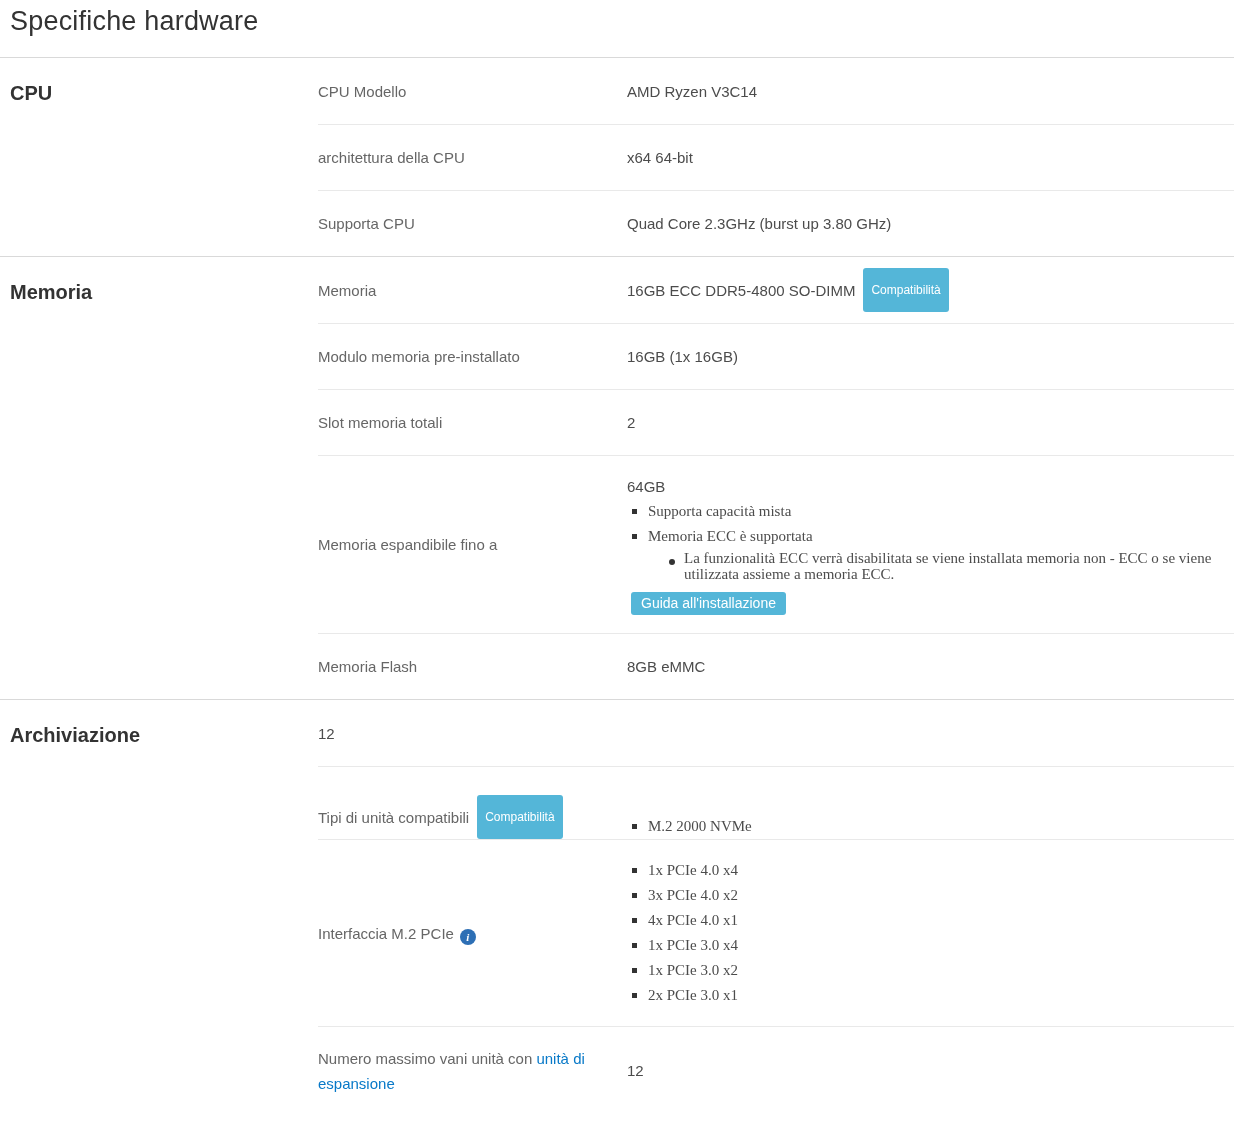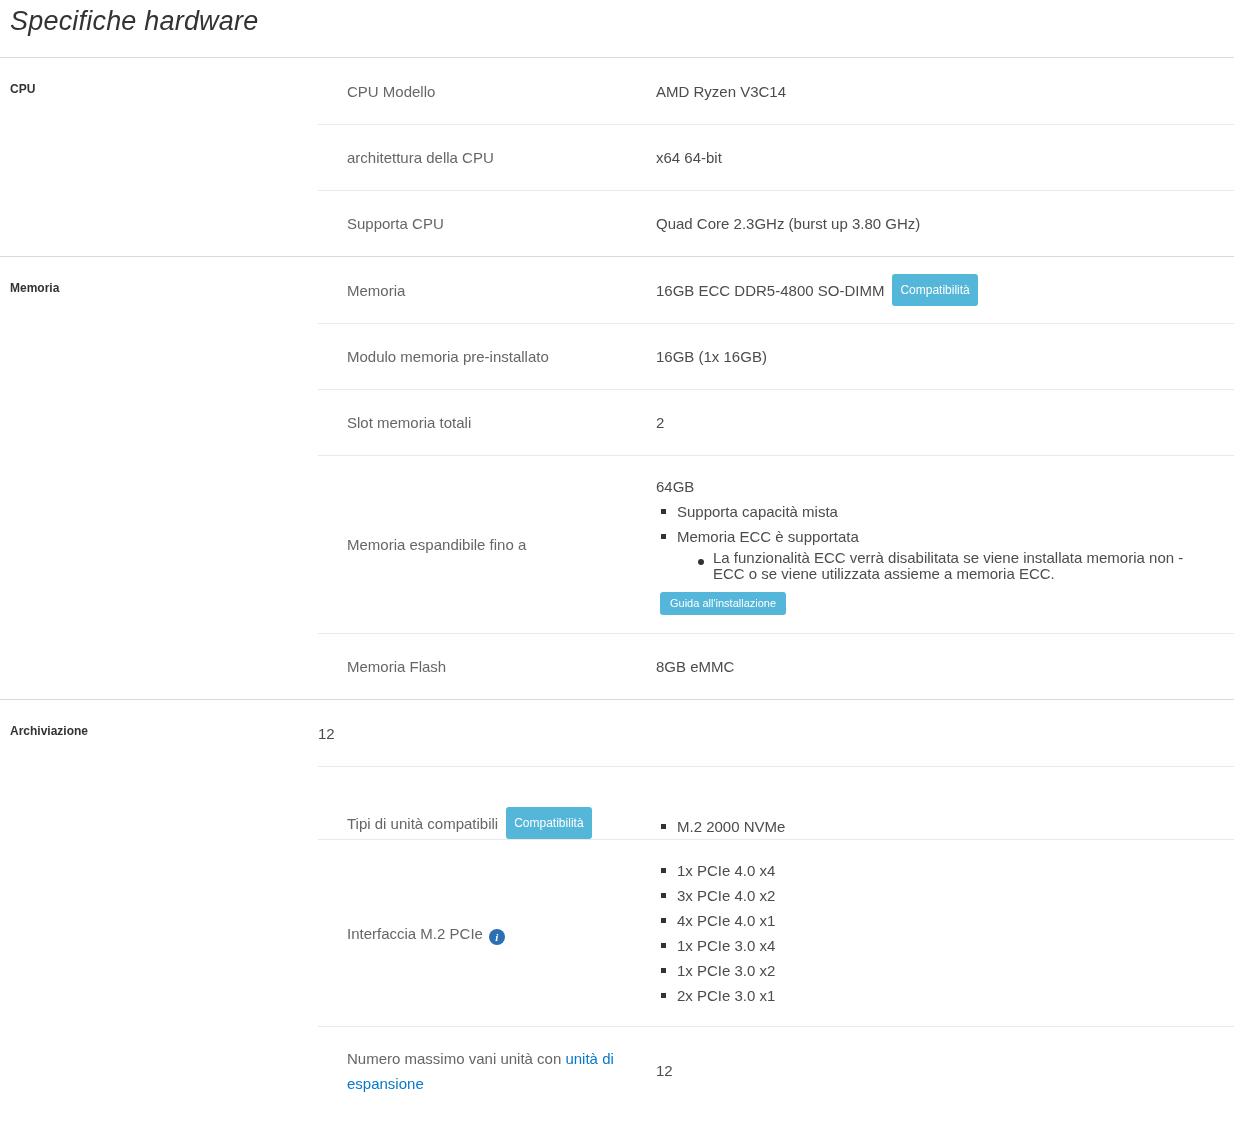--- a/index.html
+++ b/index.html
@@ -10,41 +10,40 @@
     color: #4c4c4c;
   }
   .page {
     width: 1252px;
     padding-right: 18px;
   }
   
   .page-header {
     border-bottom: 1px solid #d9d9d9;
     padding: 6px 0 20px 10px;
-    font-style: italic;
   }
   .page-title {
     margin: 0;
     font-size: 27px;
     font-weight: 300;
     color: #333333;
     letter-spacing: 0.2px;
   }
   
   .spec-section {
     display: flex;
     align-items: stretch;
   }
   .spec-section + .spec-section {
     border-top: 1px solid #d9d9d9;
   }
   .section-category {
     flex: 0 0 318px;
     padding: 24px 20px 0 10px;
-    font-size: 12px;
+    font-size: 20px;
     font-weight: 600;
     color: #333333;
   }
   .section-rows { flex: 1 1 auto; }
   .spec-row {
     display: flex;
     align-items: center;
     min-height: 66px;
   }
   .spec-row + .spec-row {
@@ -52,48 +51,47 @@
   }
   .spec-row.row-tall { padding: 18px 0; }
   .spec-row.row-mid  { min-height: 73px; align-items: flex-end; }
   .spec-row.row-last { min-height: 88px; }
   .spec-label {
     flex: 0 0 309px;
     padding-right: 24px;
     font-size: 15px;
     line-height: 25px;
     color: #666666;
-    margin-left: 29px;
   }
   .spec-value {
     flex: 1 1 auto;
     font-size: 15px;
     line-height: 25px;
     color: #4c4c4c;
     padding-right: 16px;
   }
   
   .badge {
     display: inline-block;
     background: #54b6d8;
     color: #ffffff;
     font-size: 12px;
     line-height: 14px;
-    padding: 9px 8px;
+    padding: 15px 8px;
     border-radius: 3px;
     margin-left: 8px;
     vertical-align: 2px;
     cursor: pointer;
     white-space: nowrap;
   }
   .guide-btn {
     display: inline-block;
     background: #54b6d8;
     color: #ffffff;
-    font-size: 11px;
+    font-size: 14px;
     line-height: 15px;
     padding: 4px 10px;
     border-radius: 3px;
     margin-top: 10px;
     margin-left: 4px;
     cursor: pointer;
     text-decoration: none;
   }
   .text-link {
     color: #0879c8;
@@ -112,21 +110,21 @@
     text-align: center;
     margin-left: 6px;
     vertical-align: -2px;
     cursor: pointer;
     font-family: "Liberation Serif", serif;
     font-style: italic;
   }
   
   ul.sq-list, ul.dot-list {
     list-style: none;
-    margin: 0; padding: 0;
+    margin: 0; padding: 0; font-family: Liberation Serif, serif;
   }
   ul.sq-list > li {
     position: relative;
     padding-left: 21px;
     line-height: 25px;
   }
   ul.sq-list > li::before {
     content: "";
     position: absolute;
     left: 5px; top: 10px;

